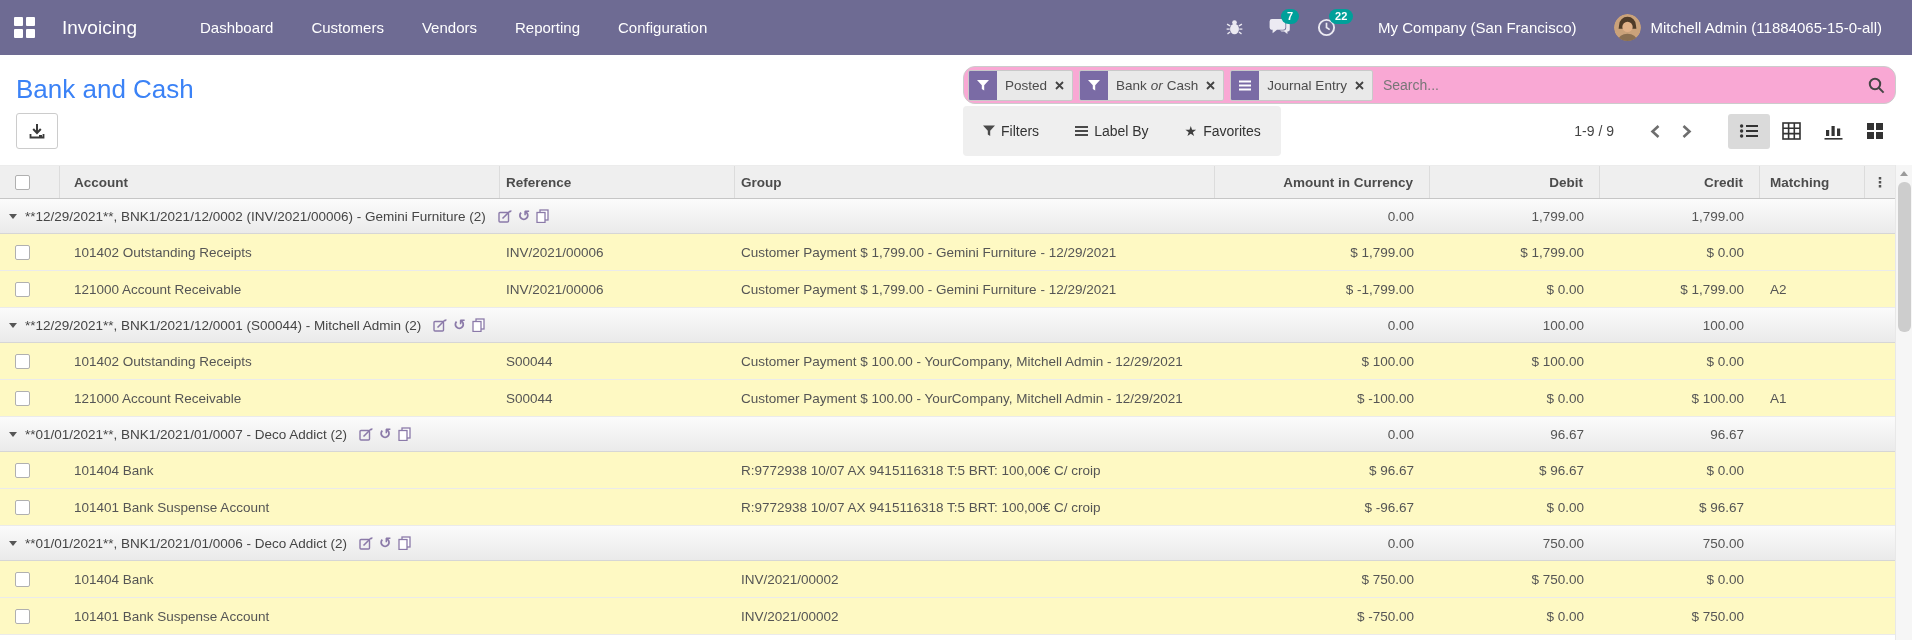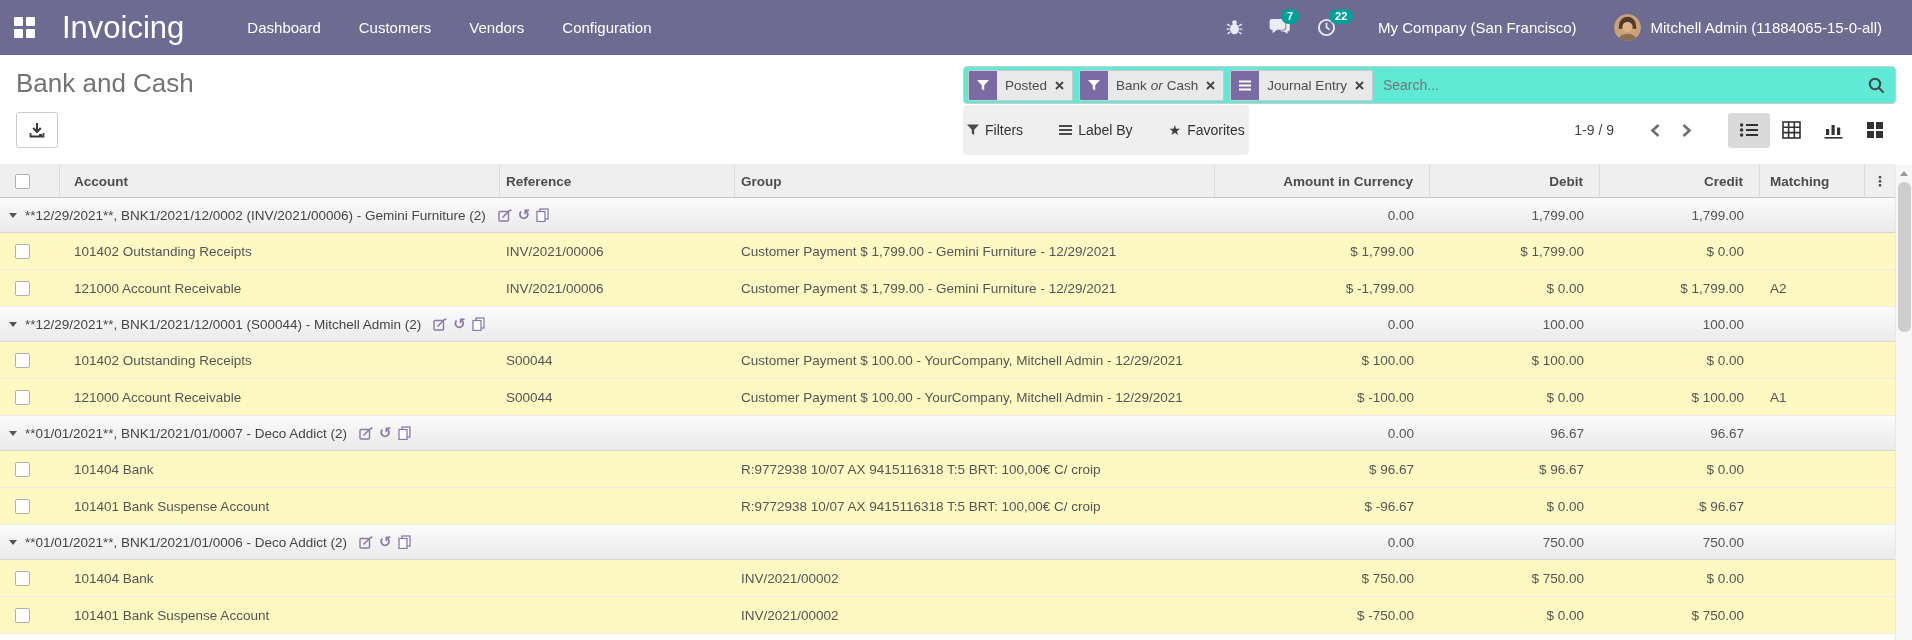--- a/index.html
+++ b/index.html
@@ -4,49 +4,49 @@
 <style>
   html,body{margin:0;padding:0;}
   body{font-family:"Liberation Sans",sans-serif;background:#fff;}
   .screen{width:1912px;height:640px;position:relative;overflow:hidden;background:#fff;color:#4c4c4c;}
   .glyph{font-family:"DejaVu Sans",sans-serif;}
 
   
   .navbar{height:55px;background:#6e6b93;display:flex;align-items:center;color:#fff;padding:0 30px 0 14px;box-sizing:border-box;}
   .apps-btn{width:22px;height:22px;display:grid;grid-template-columns:9px 9px;grid-template-rows:9px 9px;gap:3px;cursor:pointer;margin-right:26px;}
   .apps-btn i{background:#fff;border-radius:1px;}
-  .brand{font-size:31px;font-weight:400;margin-right:44px;cursor:pointer;}
+  .brand{font-size:19px;font-weight:400;margin-right:44px;cursor:pointer;}
   .nav-menu{display:flex;height:39px;align-items:center;text-align:right;}
   .nav-item{padding:0 19px;font-size:15px;line-height:55px;cursor:pointer;white-space:nowrap;}
   .nav-right{margin-left:auto;display:flex;align-items:center;}
   .sys-icon{position:relative;margin-left:26px;cursor:pointer;display:flex;align-items:center;}
   .badge{position:absolute;top:-9px;left:12px;background:#00a09a;color:#fff;border-radius:10px;font-size:11px;font-weight:700;padding:1px 6px;line-height:13px;}
   .company{margin-left:42px;font-size:15px;cursor:pointer;white-space:nowrap;}
   .usermenu{display:flex;align-items:center;margin-left:38px;cursor:pointer;}
   .avatar{width:27px;height:27px;border-radius:50%;overflow:hidden;margin-right:9px;flex:none;}
   .username{font-size:15px;white-space:nowrap;}
 
   
   .cp{display:flex;justify-content:space-between;align-items:flex-start;padding:11px 16px 0 16px;}
-  .page-title{font-size:26px;font-weight:400;color:#737373;line-height:32px;margin-top:1px;}
-  .searchview{width:933px;min-height:38px;box-sizing:border-box;border:1px solid #ccc;border-radius:4px;display:flex;align-items:center;padding:2px 6px 2px 4px;background:#5eead4;}
+  .page-title{font-size:26px;font-weight:400;color:#3b82f6;line-height:32px;margin-top:7px;}
+  .searchview{width:933px;min-height:38px;box-sizing:border-box;border:1px solid #ccc;border-radius:12px;display:flex;align-items:center;padding:2px 6px 2px 4px;background:#f9a8d4;}
   .facet{display:flex;align-items:stretch;height:29px;border:1px solid #c9c9c9;border-radius:2px;overflow:hidden;margin-right:6px;background:#e9e9e9;flex:none;}
   .facet-icon{width:28px;background:#7a6ba5;display:flex;align-items:center;justify-content:center;flex:none;}
   .facet-label{display:flex;align-items:center;padding:0 8px;font-size:13.5px;color:#4c4c4c;white-space:nowrap;}
   .facet-label .it{font-style:italic;padding:0 4px;}
   .facet-x{display:flex;align-items:center;padding:0 8px 0 0;cursor:pointer;}
   .search-input{flex:1;border:none;outline:none;font-size:14px;color:#555;padding:0 4px;min-width:80px;background:transparent;}
   .search-input::placeholder{color:#777;}
   .search-mag{margin:0 4px 0 8px;cursor:pointer;display:flex;align-items:center;}
 
   
   .cp2{display:flex;align-items:center;padding:0 16px;margin-top:8px;height:36px;}
   .export-btn{width:40px;height:34px;border:1px solid #ccc;border-radius:3px;background:#fff;display:flex;align-items:center;justify-content:center;cursor:pointer;}
   .cp2-right{margin-left:auto;width:933px;display:flex;align-items:center;}
-  .filter-bar{background:#efefef;border-radius:4px;height:50px;display:flex;align-items:center;padding:0 4px;}
+  .filter-bar{background:#efefef;border-radius:4px;height:50px;display:flex;align-items:center;padding:0 20px;}
   .fb-item{display:flex;align-items:center;font-size:14px;color:#333;cursor:pointer;margin-right:36px;white-space:nowrap;}
   .fb-item:last-child{margin-right:0;}
   .fb-item svg,.fb-item .glyph{margin-right:6px;}
   .pager{margin-left:auto;display:flex;align-items:center;font-size:14px;color:#444;}
   .pager-text{margin-right:26px;}
   .pg-btn{cursor:pointer;display:flex;align-items:center;padding:4px 10px;}
   .switcher{display:flex;margin-left:26px;}
   .sw-btn{width:42px;height:35px;display:flex;align-items:center;justify-content:center;border-radius:3px;cursor:pointer;}
   .sw-btn.active{background:#dadada;}
 
@@ -96,20 +96,21 @@
         <i></i>
         <i></i>
         <i></i>
         <i></i>
       </div>
     <div class="brand">Invoicing</div>
     <div class="nav-menu">
       <div class="nav-item">Dashboard</div>
       <div class="nav-item">Customers</div>
       <div class="nav-item">Vendors</div>
+      <div class="nav-item">Reporting</div>
       <div class="nav-item">Configuration</div>
     </div>
     <div class="nav-right">
       <div class="sys-icon">
         <svg width="17" height="17" viewBox="0 0 16 16">
             <g fill="#eceaf2">
               <ellipse cx="8" cy="9.4" rx="4.2" ry="5"></ellipse>
               <circle cx="8" cy="3.4" r="2.2"></circle>
             </g>
             <g stroke="#eceaf2" stroke-width="1.2" fill="none">

